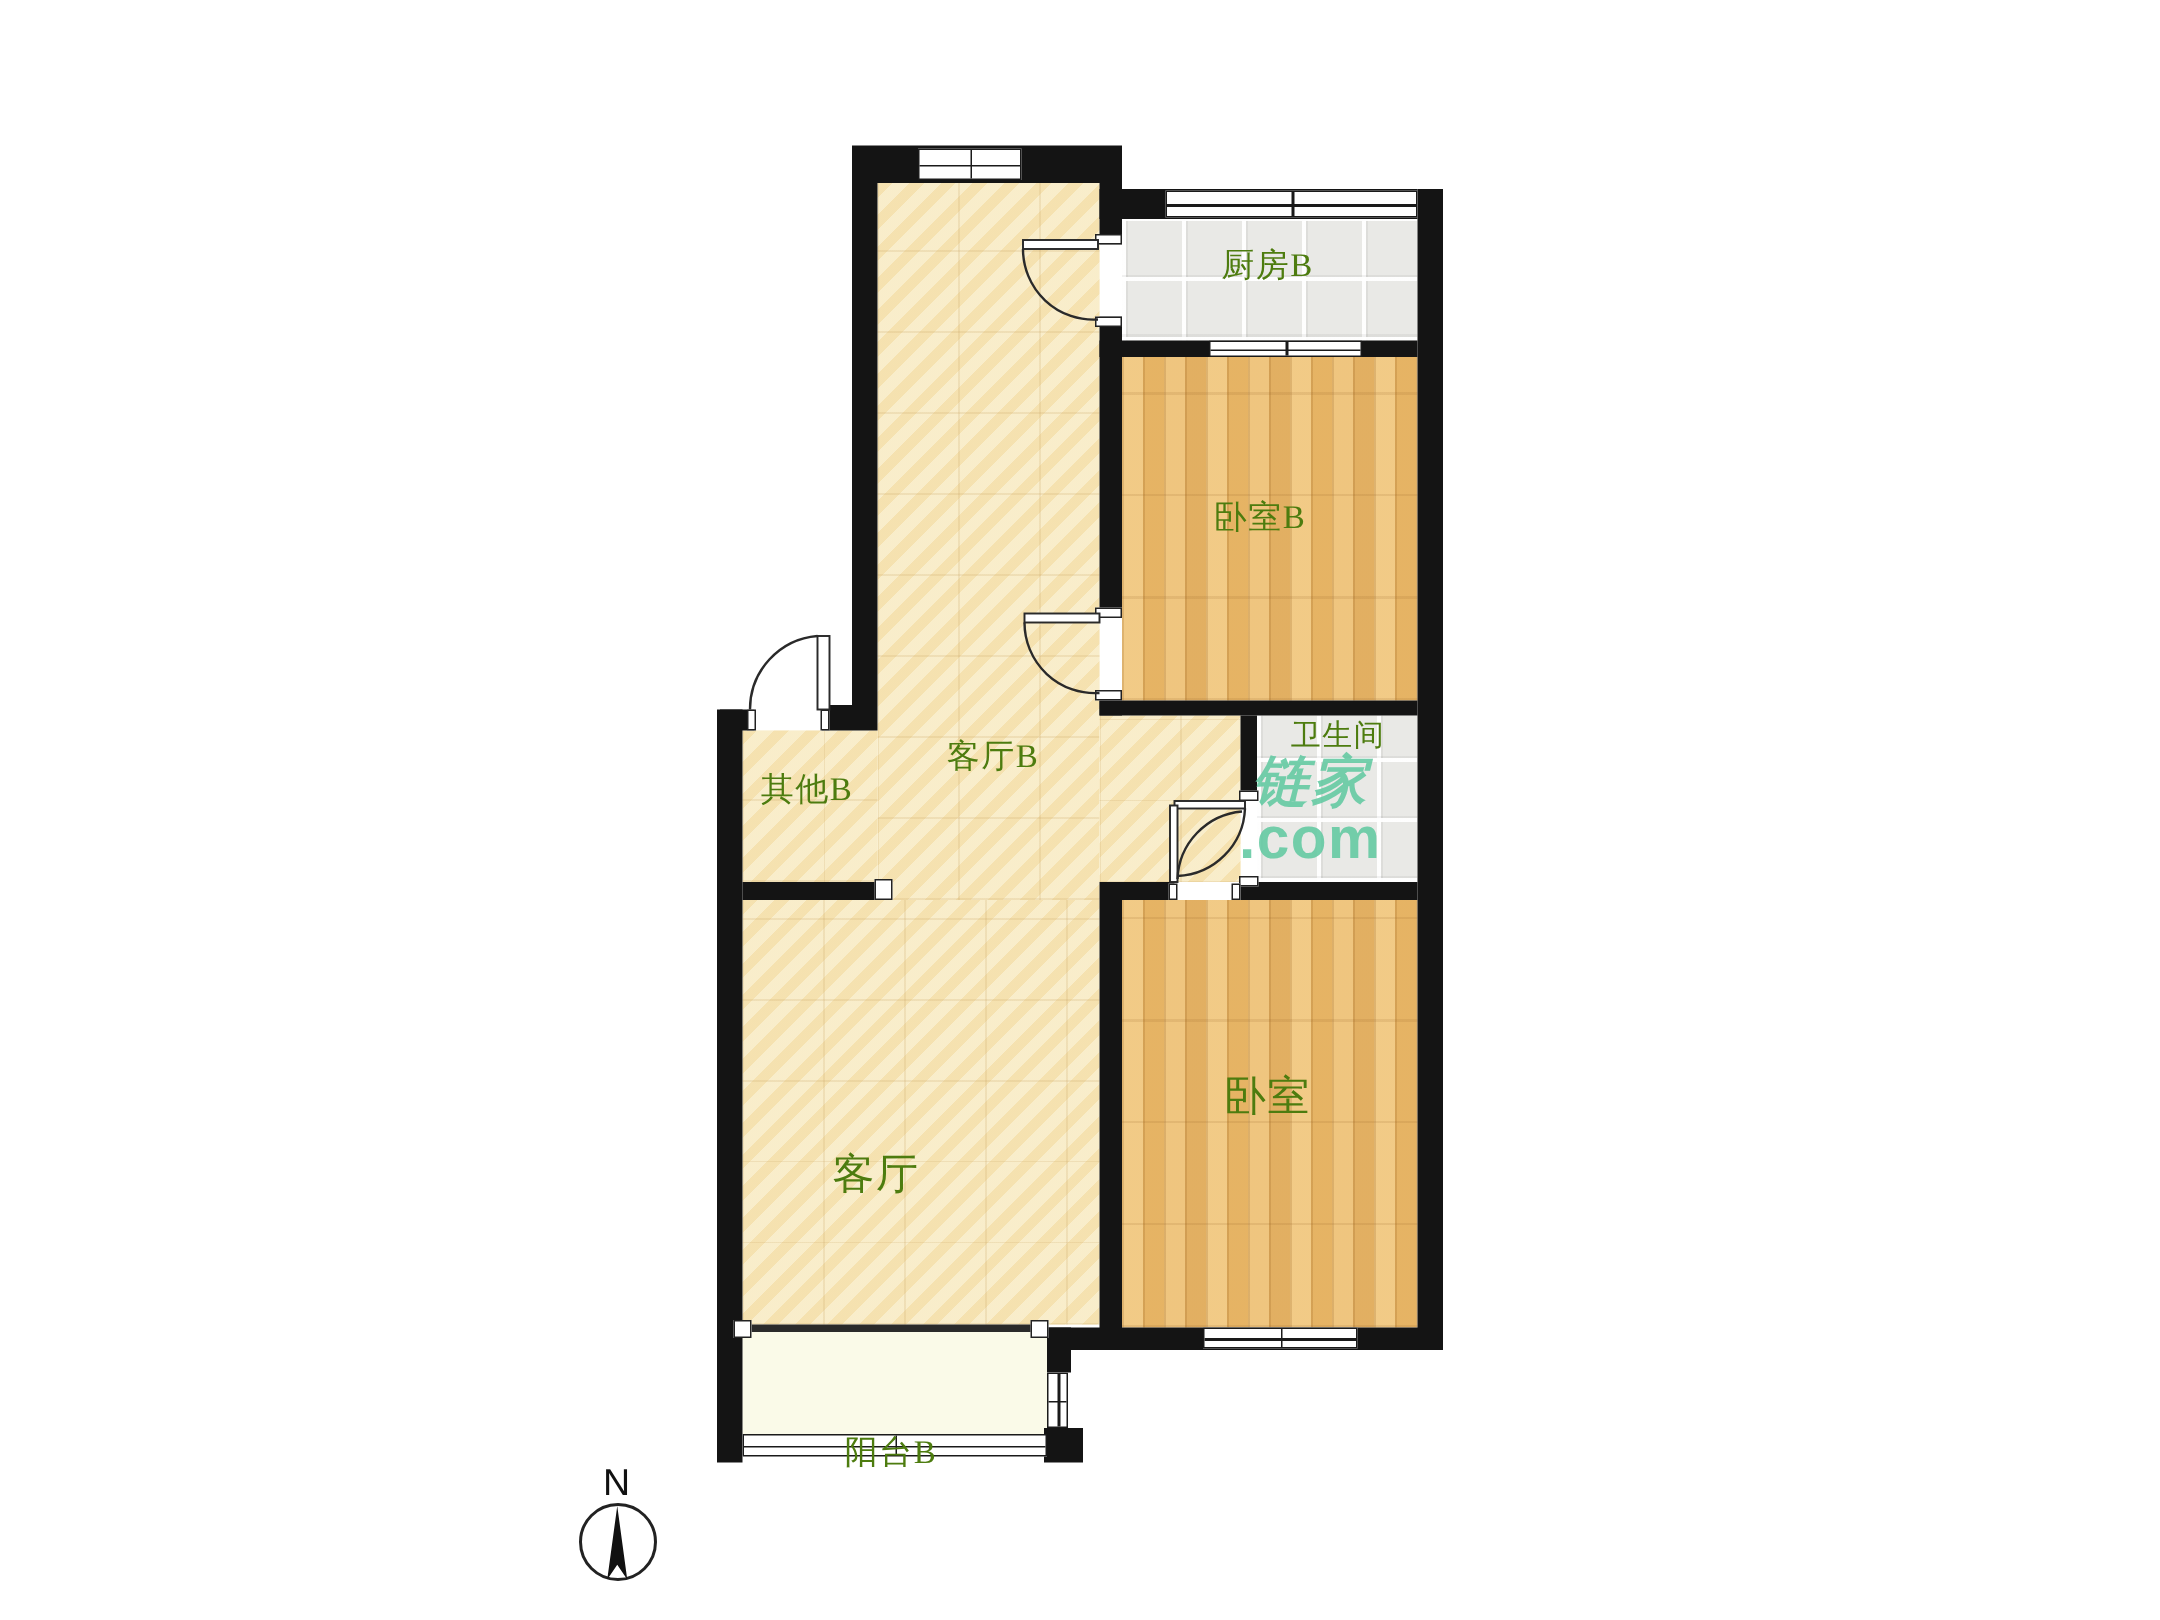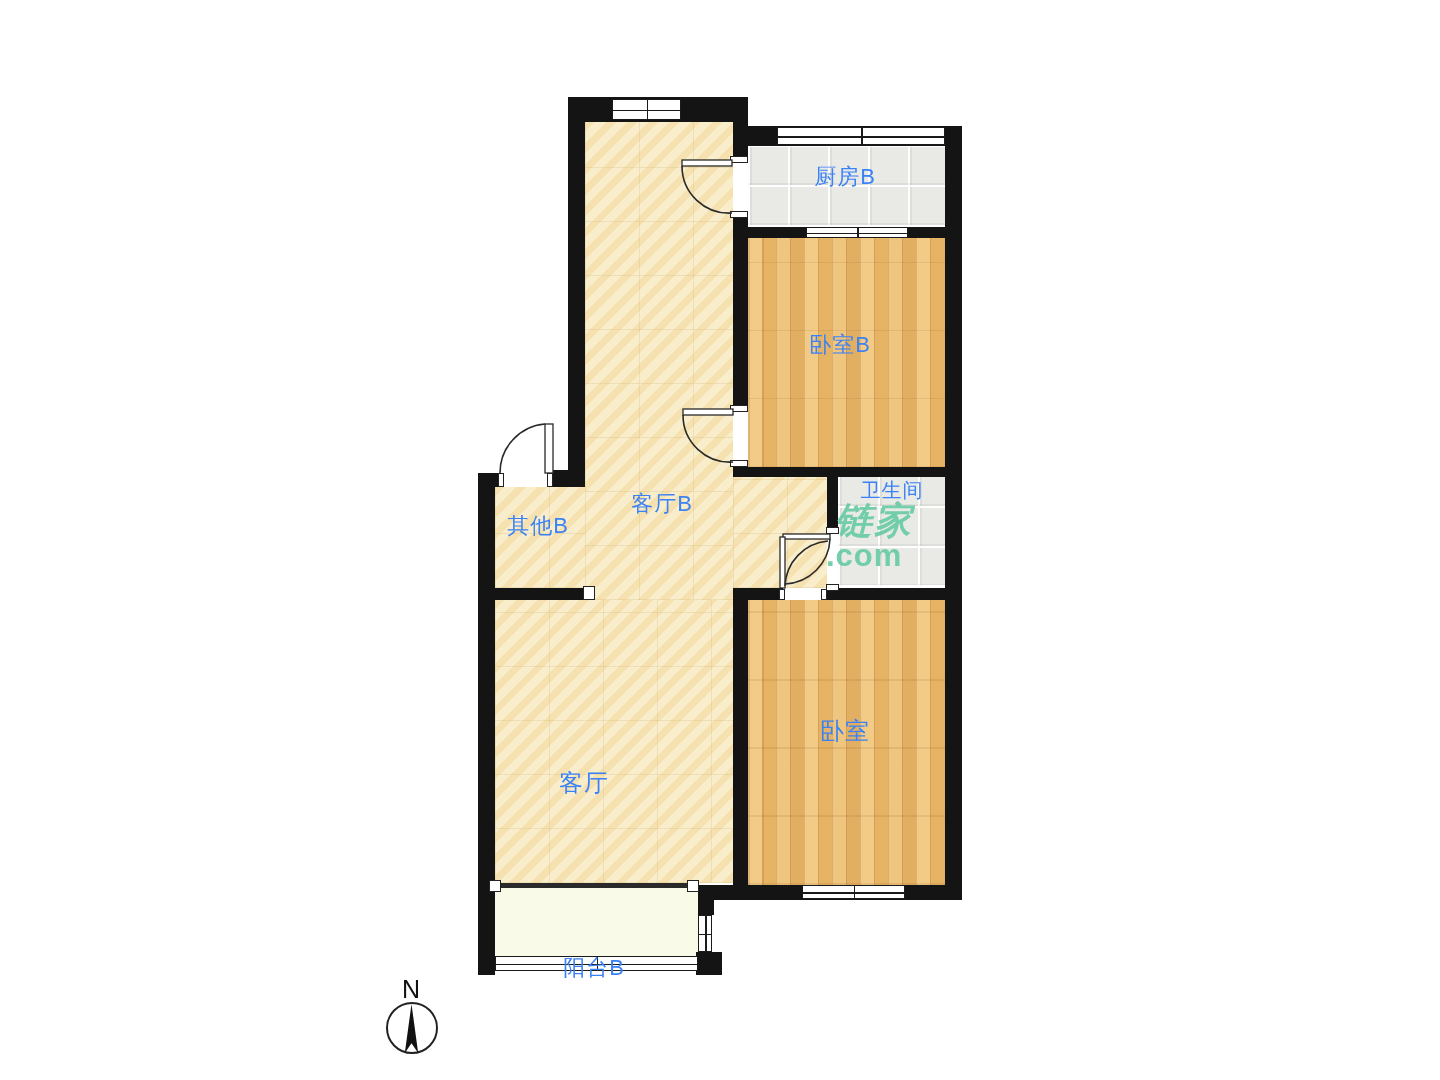--- a/index.html
+++ b/index.html
@@ -33,29 +33,29 @@
   .wall{background:#141414;}
   .sill{background:#2a2a2a;}
   .win{background:#ffffff;border:1.5px solid #1a1a1a;box-sizing:border-box;}
   .win.h::before{content:"";position:absolute;left:0;right:0;top:50%;height:1.5px;background:#1a1a1a;}
   .win.h::after{content:"";position:absolute;top:0;bottom:0;left:50%;width:1.5px;background:#1a1a1a;}
   .win.v::before{content:"";position:absolute;top:0;bottom:0;left:50%;width:1.5px;background:#1a1a1a;}
   .win.v::after{content:"";position:absolute;left:0;right:0;top:50%;height:1.5px;background:#1a1a1a;}
   .win{position:absolute;}
   .jamb{position:absolute;background:#ffffff;border:1px solid #222;box-sizing:border-box;}
   
-  .room-label{position:absolute;transform:translate(-50%,-50%);color:#3b82f6;
-              font-size:22px;letter-spacing:1px;white-space:nowrap;}
-  .room-label.big{font-size:24px;}
+  .room-label{position:absolute;transform:translate(-50%,-50%);color:#4d7c0f;
+              font-size:22px;letter-spacing:1px;white-space:nowrap;font-family:Liberation Serif, serif;}
+  .room-label.big{font-size:28px;}
   .room-label.small{font-size:20px;}
   
   .wm{position:absolute;color:rgba(97,200,161,0.88);font-weight:bold;line-height:1;}
   .wm-brand{font-size:78px;letter-spacing:4px;}
   .wm-cn{font-size:37px;letter-spacing:2px;}
-  .wm-com{font-size:31px;letter-spacing:1px;}
+  .wm-com{font-size:39px;letter-spacing:1px;}
   
   .compass-circle{position:absolute;border:2px solid #222;border-radius:50%;box-sizing:border-box;background:transparent;}
   .compass-arrow{position:absolute;background:#111;
                  clip-path:polygon(50% 0%, 79% 100%, 50% 80%, 21% 100%);}
   .compass-n{position:absolute;transform:translate(-50%,-50%);font-size:25px;color:#111;}
 </style>
 </head>
 <body>
 
 <div id="canvas">

